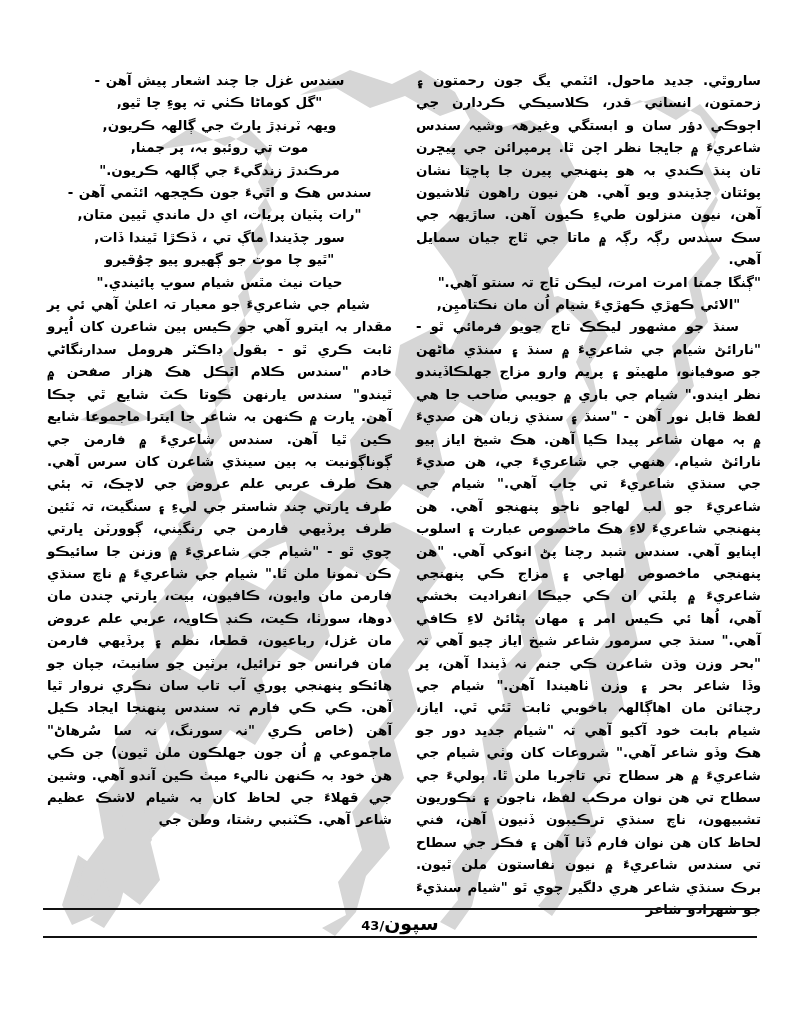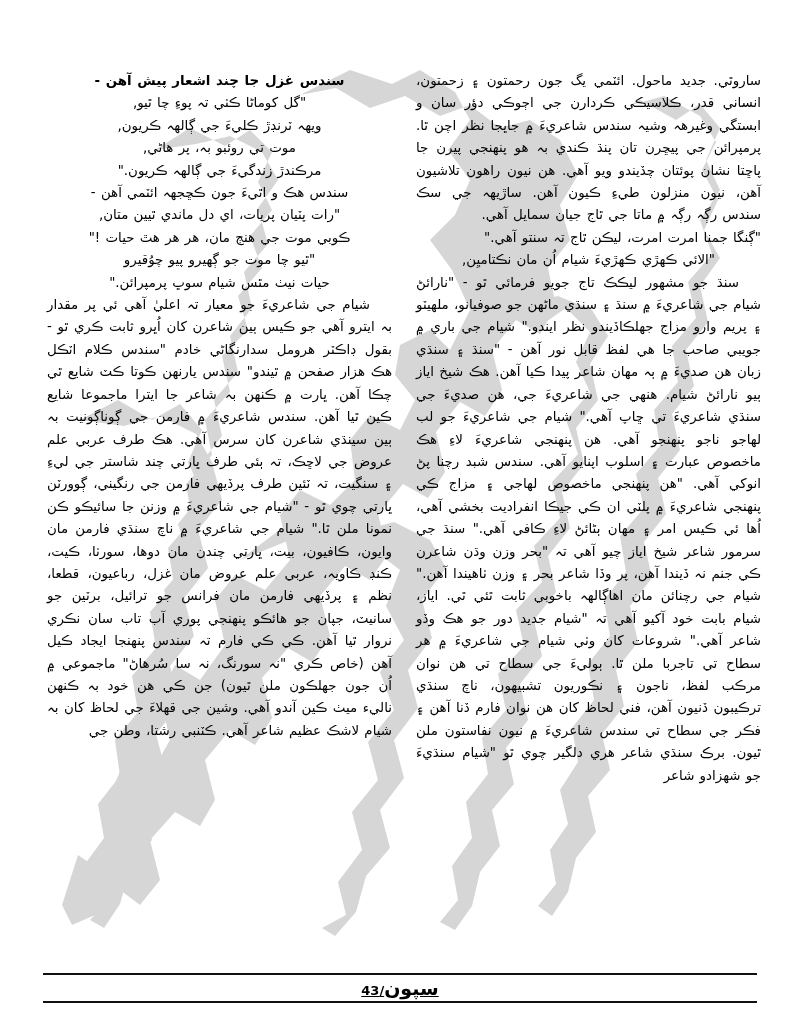--- a/index.html
+++ b/index.html
@@ -46,21 +46,21 @@
     direction: rtl;
     text-align: justify;
     text-justify: inter-word;
   }
 
   .para {
     margin: 0 0 0px 0;
     font-size: 13.4px;
     line-height: 22.4px;
     color: #000000;
-    font-weight: 400;
+    font-weight: 700;
     letter-spacing: 0px;
     word-spacing: 1px;
   }
   .para.indent {
     text-indent: 22px;
   }
   .para.center {
     text-align: center;
     text-indent: 0;
   }
@@ -75,24 +75,23 @@
   }
   .para.verse {
     text-align: center;
     text-indent: 0;
   }
 
   
   .footer {
     position: absolute;
     left: 43px;
-    top: 973px;
+    top: 908px;
     width: 714px;
     z-index: 3;
-    text-decoration: underline;
   }
   .rule {
     height: 2px;
     background: #111111;
     width: 100%;
   }
   .footer-inner {
     position: relative;
     height: 26px;
     display: flex;
@@ -167,28 +166,28 @@
                L170 666 L194 636 L184 598 L208 568 L198 530 L222 500 L212 462
                L196 434 L160 416 L124 426 Z"></path>
     </g>
   </svg>
 
   <div class="content">
 
     <div class="column">
       <p class="para heading">سندس غزل جا چند اشعار پيش آهن -</p>
       <p class="para verse">"گل کوماٹا ڪٺي تہ پوءِ چا ٿيو,</p>
-      <p class="para verse">ويهہ ٽرنڊڙ ڪليءَ جي ڳالهہ ڪريون,</p>
-      <p class="para verse">موت تي روئبو بہ، پر هاڻي,</p>
+      <p class="para verse">ويهہ ٽرنڊڙ ڀارتَ جي ڳالهہ ڪريون,</p>
+      <p class="para verse">موت تي روئبو بہ، پر جمنا,</p>
       <p class="para verse">مرڪندڙ زندگيءَ جي ڳالهہ ڪريون."</p>
       <p class="para center">سندس هڪ و اٿيءَ جون ڪڇجهہ ائٽمي آهن -</p>
       <p class="para verse">"رات پٽيان پريات، اي دل ماندي ٿيين متان,</p>
-      <p class="para verse">ڪوبي موت جي هنڄ مان، هر هر هٿ حيات !"</p>
+      <p class="para verse">سور چڏيندا ماڳ تي ، ڏڪڙا ٿيندا ڏات,</p>
       <p class="para verse">"ٿيو چا موت جو ڳهيرو پيو چوُقيرو</p>
-      <p class="para verse">حيات نيٺ مٿس شيام سوڀ پرمپرائن."</p>
+      <p class="para verse">حيات نيٺ مٿس شيام سوڀ پائيندي."</p>
       <p class="para indent">شيام جي شاعريءَ جو معيار تہ اعليٰ آهي ئي پر مقدار بہ ايترو آهي جو ڪيس ٻين شاعرن کان اُڀرو ثابت ڪري ٿو - بقول ڊاڪٽر هرومل سدارنگاڻي خادم "سندس ڪلام اٽڪل هڪ هزار صفحن ۾ ٿيندو" سندس يارنهن ڪوتا ڪٽ شايع ٿي چڪا آهن. ڀارت ۾ ڪنهن بہ شاعر جا ايترا ماجموعا شايع ڪين ٿيا آهن. سندس شاعريءَ ۾ فارمن جي ڳوناڳونيت بہ ٻين سينڌي شاعرن کان سرس آهي. هڪ طرف عربي علم عروض جي لاڇڪ، تہ ٻئي طرف ڀارتي چند شاستر جي ليءِ ۽ سنگيت، تہ ٽئين طرف پرڏيهي فارمن جي رنگيني، ڳوورٽن ڀارتي چوي ٿو - "شيام جي شاعريءَ ۾ وزنن جا سائيڪو ڪن نمونا ملن ٿا." شيام جي شاعريءَ ۾ ناچ سنڌي فارمن مان وايون، ڪافيون، بيت، ڀارتي چندن مان دوها، سورٺا، ڪيت، ڪنڊ ڪاويہ، عربي علم عروض مان غزل، رباعيون، قطعا، نظم ۽ پرڏيهي فارمن مان فرانس جو ترائيل، برٽين جو سانيٽ، جپان جو هائڪو پنهنجي پوري آب تاب سان نڪري نروار ٿيا آهن. ڪي ڪي فارم تہ سندس پنهنجا ايجاد ڪيل آهن (خاص ڪري "نہ سورنگ، نہ سا سُرهاڻ" ماجموعي ۾ اُن جون جهلڪون ملن ٿيون) جن ڪي هن خود بہ ڪنهن ناليء ميٺ ڪين آندو آهي. وشين جي قهلاءَ جي لحاظ کان بہ شيام لاشڪ عظيم شاعر آهي. ڪٽنبي رشتا، وطن جي</p>
     </div>
 
     <div class="column">
       <p class="para">ساروٿي. جديد ماحول. ائٽمي يگ جون رحمتون ۽ زحمتون، انساني قدر، ڪلاسيڪي ڪردارن جي اڄوڪي دؤر سان و ابستگي وغيرهہ وشيہ سندس شاعريءَ ۾ جاڀجا نظر اچن ٿا. پرمپرائن جي پيڇرن تان پنڌ ڪندي بہ هو پنهنجي پيرن جا پاڇتا نشان پوئتان چڏيندو ويو آهي. هن نيون راهون تلاشيون آهن، نيون منزلون طيءِ ڪيون آهن. ساڙيهہ جي سڪ سندس رڳہ رڳہ ۾ ماتا جي ٿاج جيان سمايل آهي.</p>
       <p class="para right">"ڳنگا جمنا امرت امرت، ليڪن ٿاج تہ سنتو آهي."</p>
       <p class="para center">"الائي ڪهڙي ڪهڙيءَ شيام اُن مان نڪتاميِن,</p>
       <p class="para indent">سنڌ جو مشهور ليڪڪ تاج جويو فرمائي ٿو - "نارائڻ شيام جي شاعريءَ ۾ سنڌ ۽ سنڌي ماڻهن جو صوفيانو، ملهيٽو ۽ پريم وارو مزاج جهلڪاڏيندو نظر ايندو." شيام جي باري ۾ جويبي صاحب جا هي لفظ قابل نور آهن - "سنڌ ۽ سنڌي زبان هن صديءَ ۾ ٻہ مهان شاعر پيدا ڪيا آهن. هڪ شيخ اياز ٻيو نارائڻ شيام. هنهي جي شاعريءَ جي، هن صديءَ جي سنڌي شاعريءَ تي ڇاپ آهي." شيام جي شاعريءَ جو لب لهاجو ناجو پنهنجو آهي. هن پنهنجي شاعريءَ لاءِ هڪ ماخصوص عبارت ۽ اسلوب اپنايو آهي. سندس شبد رچنا پڻ انوکي آهي. "هن پنهنجي ماخصوص لهاجي ۽ مزاج ڪي پنهنجي شاعريءَ ۾ پلٽي ان ڪي جيڪا انفراديت بخشي آهي، اُها ئي ڪيس امر ۽ مهان ٻڻائڻ لاءِ ڪافي آهي." سنڌ جي سرمور شاعر شيخ اياز چيو آهي تہ "بحر وزن وڌن شاعرن ڪي جنم نہ ڏيندا آهن، پر وڏا شاعر بحر ۽ وزن ٺاهيندا آهن." شيام جي رچنائن مان اهاڳالهہ باخوبي ثابت ٿئي ٿي. اياز، شيام بابت خود آکيو آهي تہ "شيام جديد دور جو هڪ وڏو شاعر آهي." شروعات کان وٺي شيام جي شاعريءَ ۾ هر سطاح تي تاجربا ملن ٿا. ٻوليءَ جي سطاح تي هن نوان مرڪب لفظ، ناجون ۽ نڪوريون تشبيهون، ناچ سنڌي ترڪيبون ڏنيون آهن، فني لحاظ کان هن نوان فارم ڏنا آهن ۽ فڪر جي سطاح تي سندس شاعريءَ ۾ نيون نفاستون ملن ٿيون. برڪ سنڌي شاعر هري دلگير چوي ٿو "شيام سنڌيءَ جو شهزادو شاعر</p>
     </div>
 

